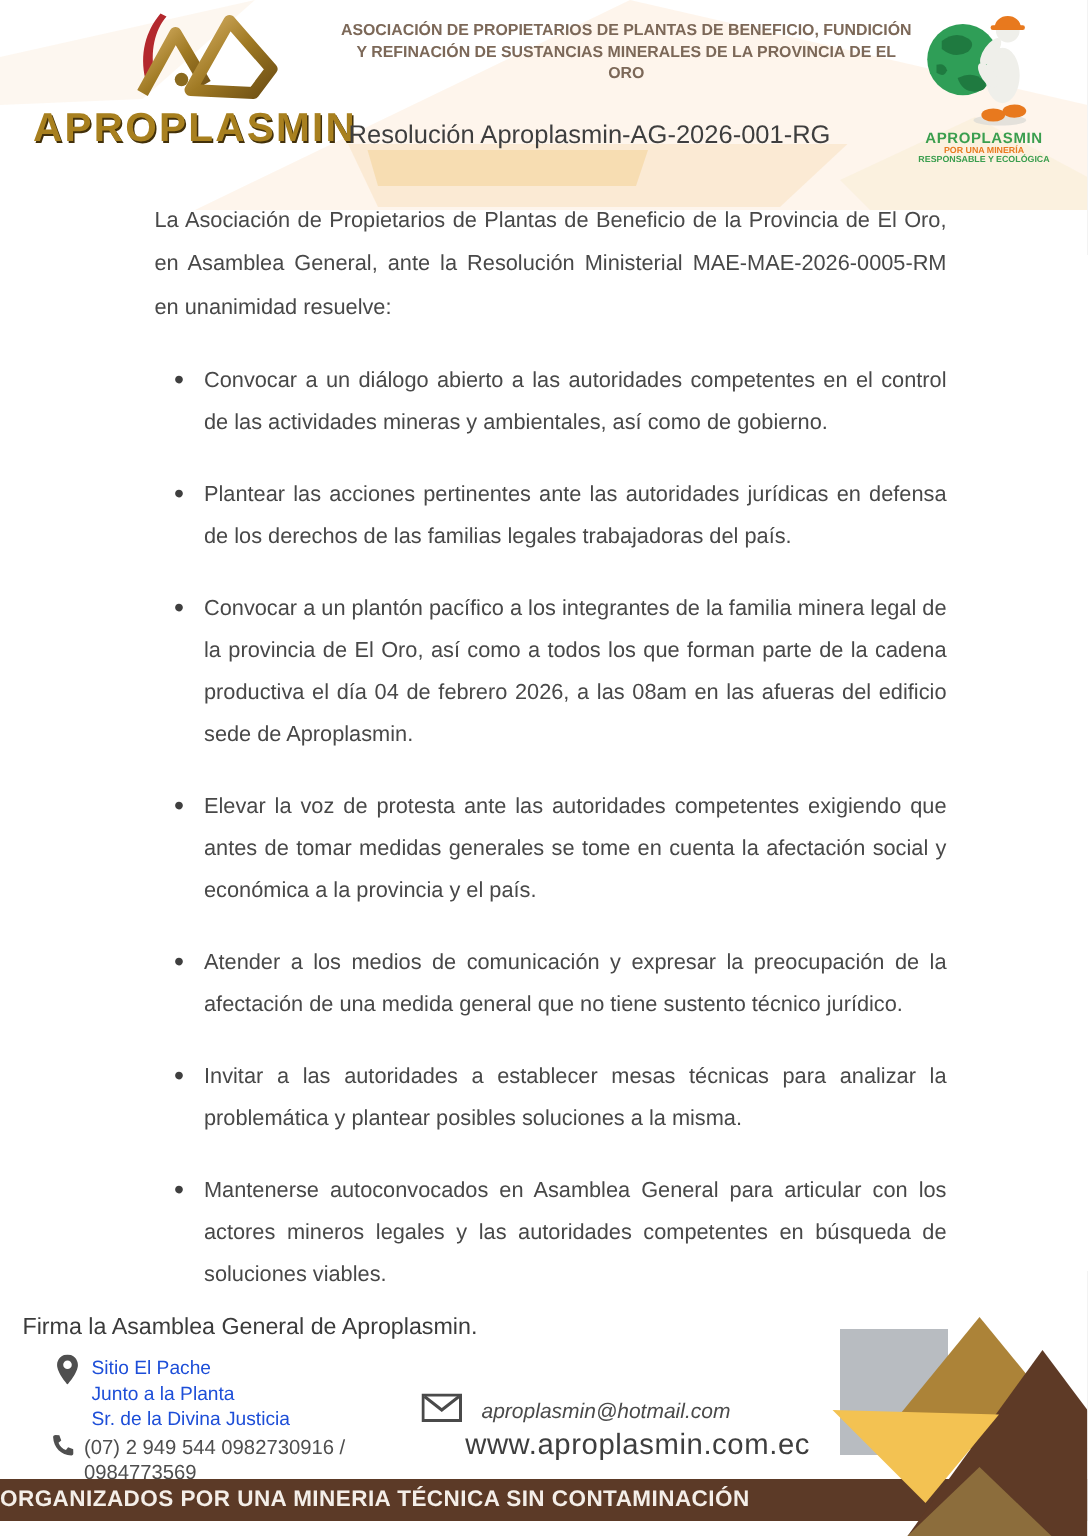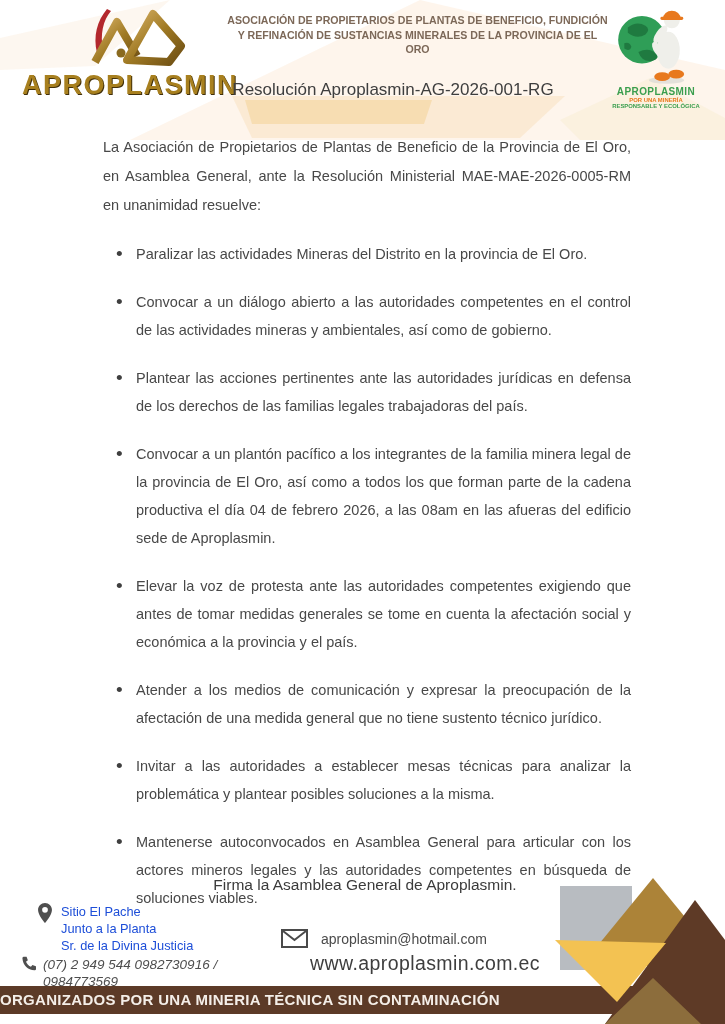--- a/index.html
+++ b/index.html
@@ -35,29 +35,29 @@
   ul.resolutions { list-style:none; margin-top:9px; padding-left:13px; }
   ul.resolutions li {
     position:relative; padding-left:20px; margin-top:20px;
     font-size:14.5px; line-height:28px; text-align:justify;
   }
   ul.resolutions li::before {
     content:"\2022"; position:absolute; left:0; top:0;
     font-size:19px; line-height:28px; color:#3f3f3f;
   }
   .signature {
-    position:absolute; left:15px; top:876px; width:700px; text-align:center;
+    position:absolute; left:15px; top:876px; width:700px; 
     font-size:15.5px; color:#3b3b3b; z-index:2;
   }
   
   .addr-block { position:absolute; left:38px; top:903px; display:flex; gap:9px; z-index:2; }
   .addr-lines { font-size:12.8px; line-height:17px; color:#1d4ed8; }
-  .phone-block { position:absolute; left:20px; top:956px; display:flex; gap:7px; z-index:4;font-style:italic; }
+  .phone-block { position:absolute; left:33px; top:956px; display:flex; gap:7px; z-index:4; }
   .phone-lines { font-size:13.5px; line-height:17px; color:#4e4e4e; }
-  .email-block { position:absolute; left:281px; top:929px; display:flex; align-items:center; gap:13px; z-index:2; }
+  .email-block { position:absolute; left:281px; top:929px; display:flex; align-items:flex-end; gap:13px; z-index:2;font-style:italic; }
   .email-text { font-size:14px; color:#4a4a4a; }
   .website { position:absolute; left:230px; top:952px; width:310px; text-align:right;
     font-size:19.5px; color:#3e3e3e; letter-spacing:.4px; z-index:2; }
   .banner {
     position:absolute; left:0; top:986px; width:725px; height:28px; background:#5c3a27;
     color:#f4eee8; font-size:15px; font-weight:600; line-height:28px;
     letter-spacing:.3px; z-index:3;
   }
   .corner-art { position:absolute; left:553px; top:866px; z-index:5; }
 </style>
@@ -116,21 +116,20 @@
       <ellipse cx="73" cy="79" rx="9" ry="5" fill="#e8791e"></ellipse>
     </svg>
     <div class="brand">APROPLASMIN</div>
     <div class="tag1">POR UNA MINERÍA</div>
     <div class="tag2">RESPONSABLE Y ECOLÓGICA</div>
   </div>
 
   <div class="doc-body">
     <p class="intro">La Asociación de Propietarios de Plantas de Beneficio de la Provincia de El Oro, en Asamblea General, ante la Resolución Ministerial MAE-MAE-2026-0005-RM en unanimidad resuelve:</p>
     <ul class="resolutions">
-      <li>Paralizar las actividades Mineras del Distrito en la provincia de El Oro.</li>
       <li>Convocar a un diálogo abierto a las autoridades competentes en el control de las actividades mineras y ambientales, así como de gobierno.</li>
       <li>Plantear las acciones pertinentes ante las autoridades jurídicas en defensa de los derechos de las familias legales trabajadoras del país.</li>
       <li>Convocar a un plantón pacífico a los integrantes de la familia minera legal de la provincia de El Oro, así como a todos los que forman parte de la cadena productiva el día 04 de febrero 2026, a las 08am en las afueras del edificio sede de Aproplasmin.</li>
       <li>Elevar la voz de protesta ante las autoridades competentes exigiendo que antes de tomar medidas generales se tome en cuenta la afectación social y económica a la provincia y el país.</li>
       <li>Atender a los medios de comunicación y expresar la preocupación de la afectación de una medida general que no tiene sustento técnico jurídico.</li>
       <li>Invitar a las autoridades a establecer mesas técnicas para analizar la problemática y plantear posibles soluciones a la misma.</li>
       <li>Mantenerse autoconvocados en Asamblea General para articular con los actores mineros legales y las autoridades competentes en búsqueda de soluciones viables.</li>
     </ul>
   </div>
 

